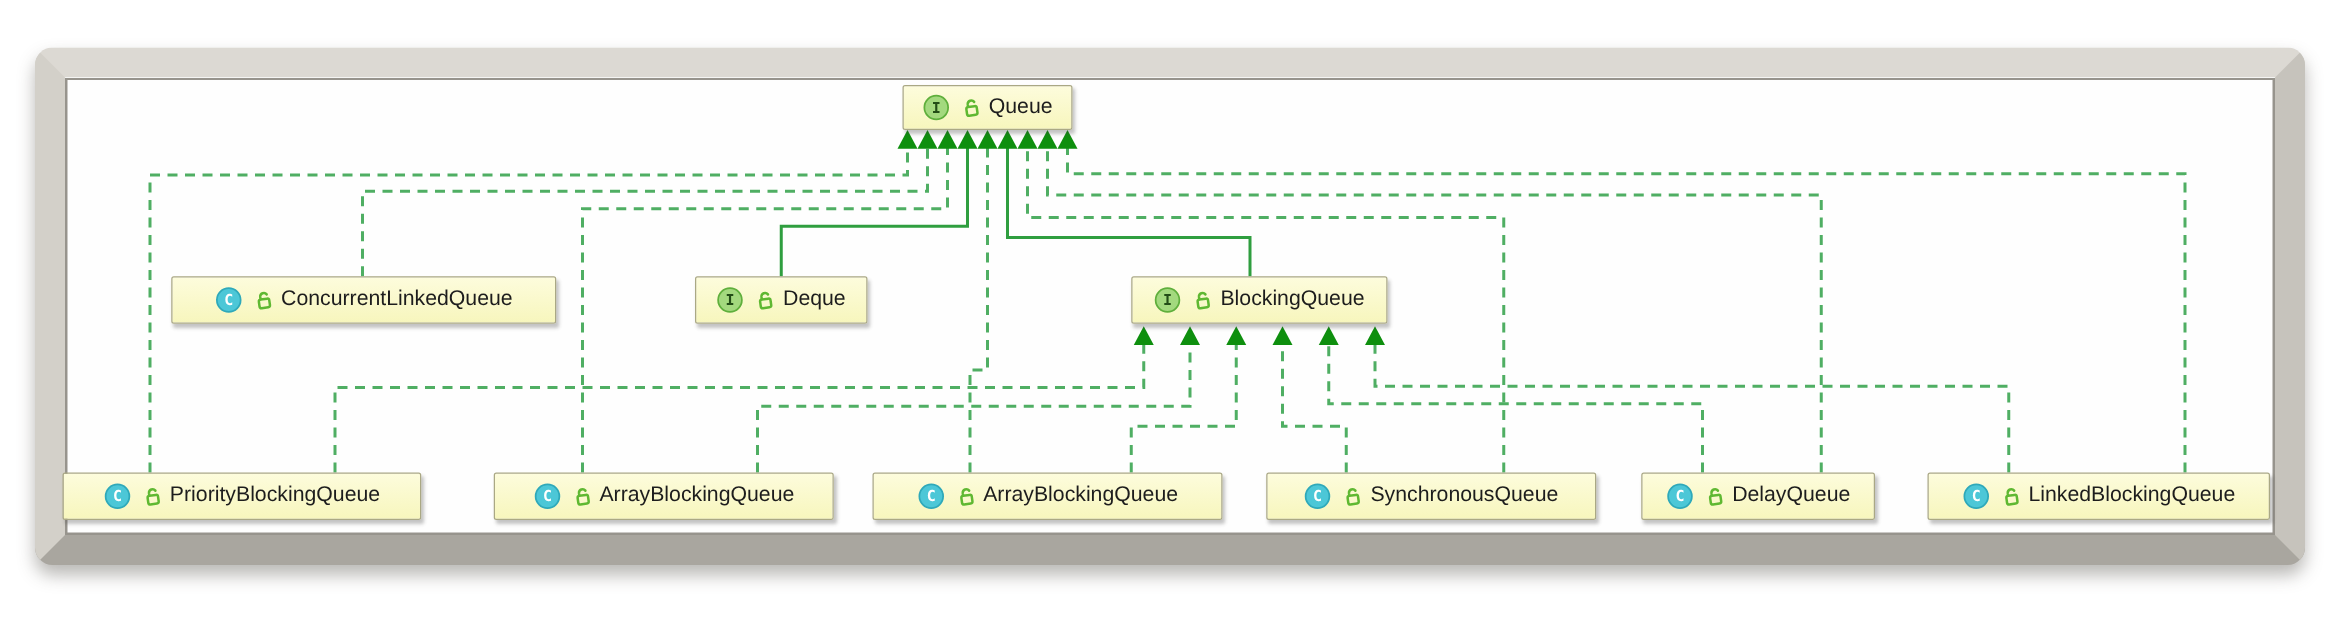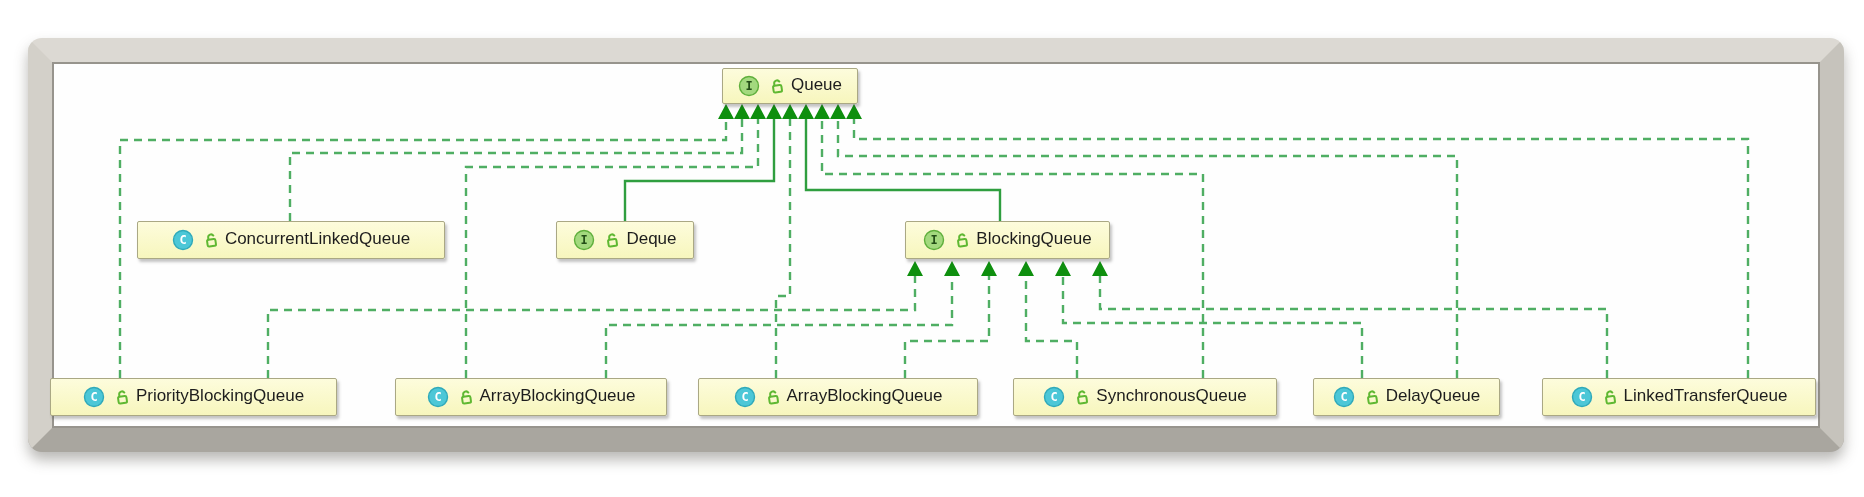--- a/index.html
+++ b/index.html
@@ -200,15 +200,15 @@
        <circle cx="11" cy="11" r="9.5" fill="#4cc7d7" stroke="#2fa9ba" stroke-width="1.4"></circle>
        <text x="11" y="15.2" text-anchor="middle" font-size="12" font-weight="bold" fill="#ffffff">C</text>
      </svg>
       </span>
       <span class="badge">
         <svg width="17" height="17" viewBox="0 0 17 17" style="transform:rotate(-8deg)">
        <rect x="6" y="7.5" width="8.4" height="7" rx="1.6" fill="none" stroke="#5fb832" stroke-width="2"></rect>
        <path d="M7.6 7.2 L7.6 5.4 A2.9 2.9 0 0 1 13 4.1" fill="none" stroke="#5fb832" stroke-width="2" stroke-linecap="round"></path>
      </svg>
       </span>
-      <span class="label">LinkedTransferQueue</span>
+      <span class="label">LinkedBlockingQueue</span>
     </div>
   </div>
 
 </body></html>

